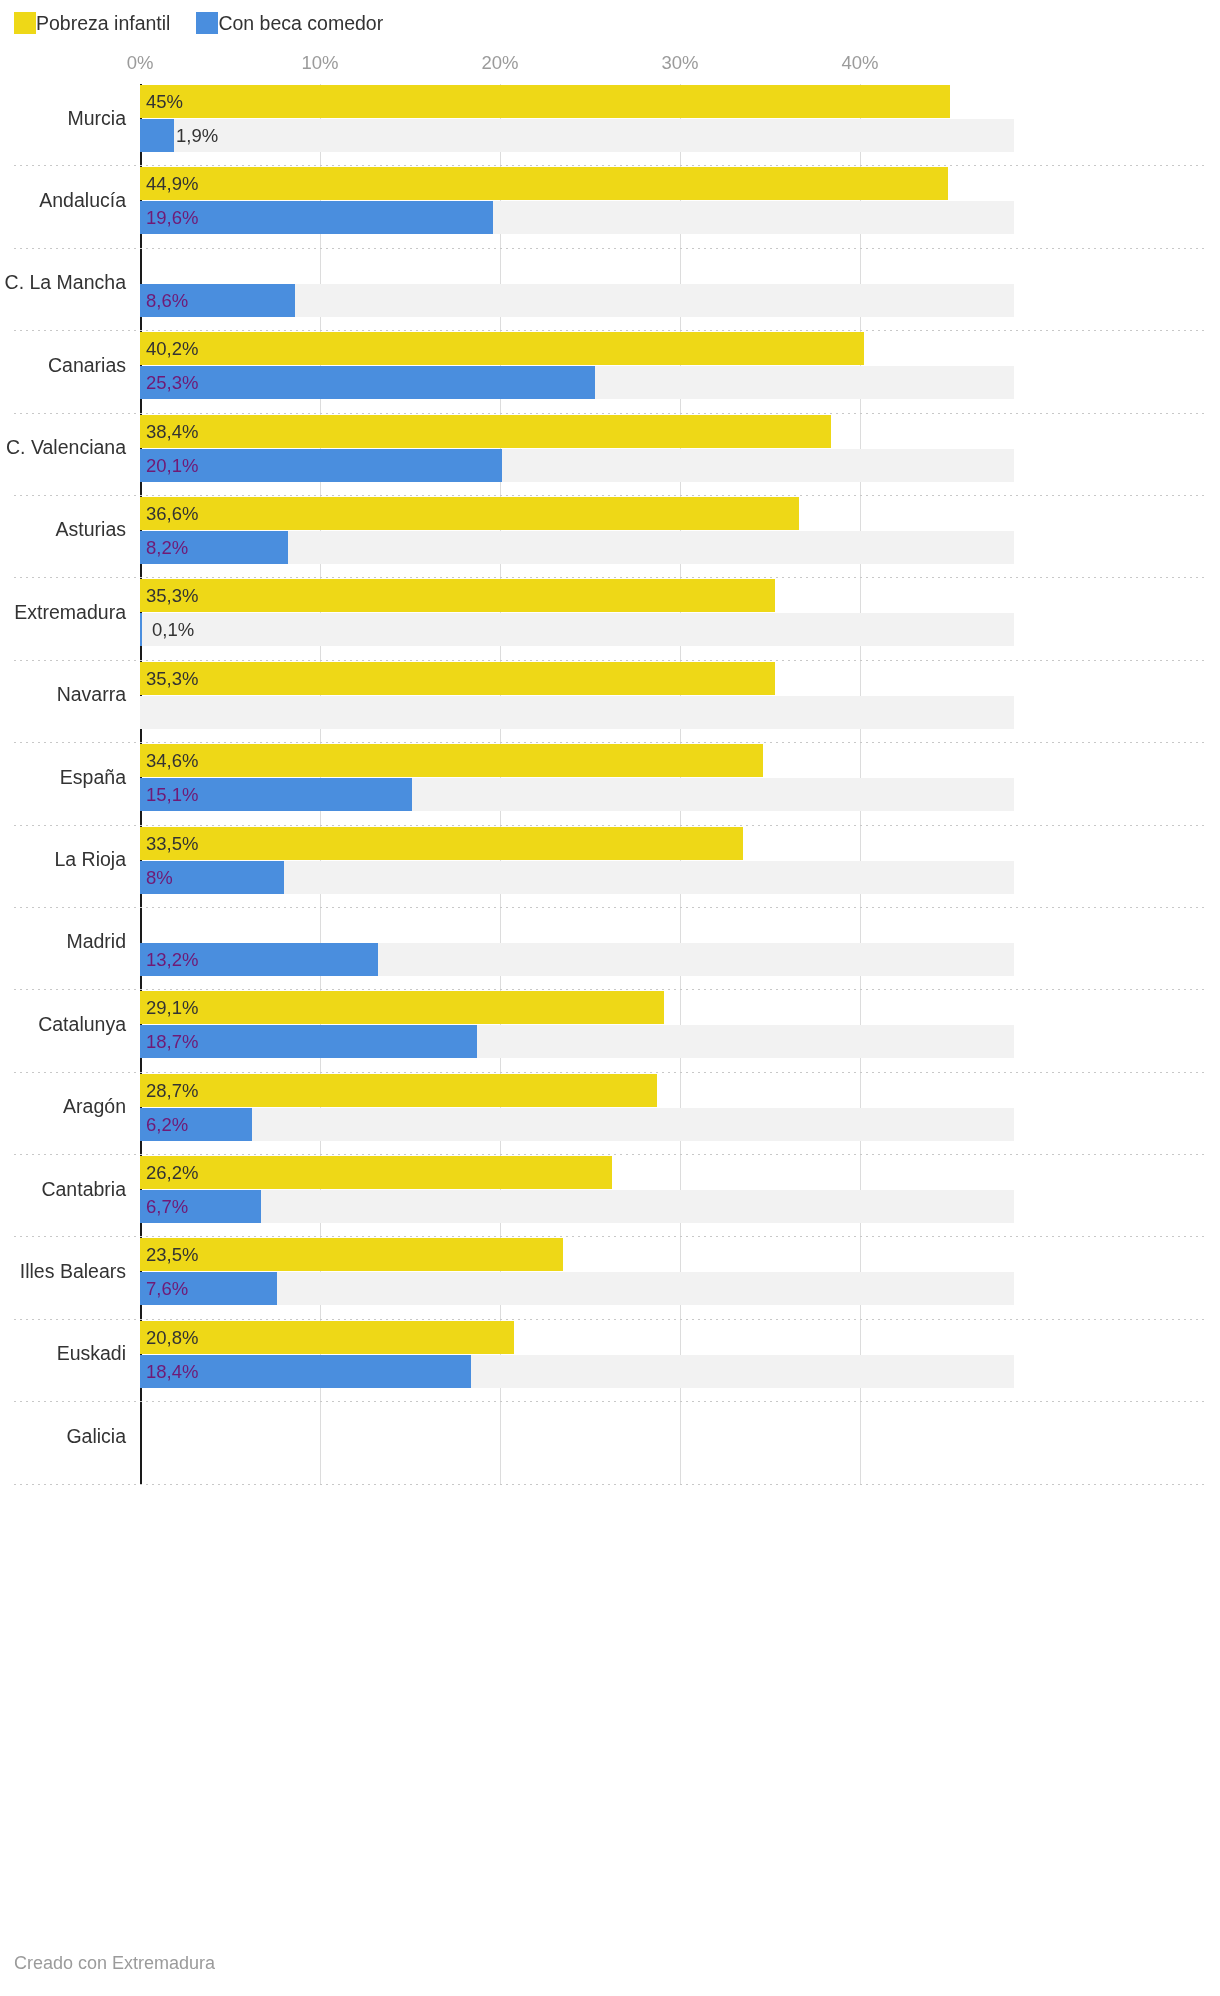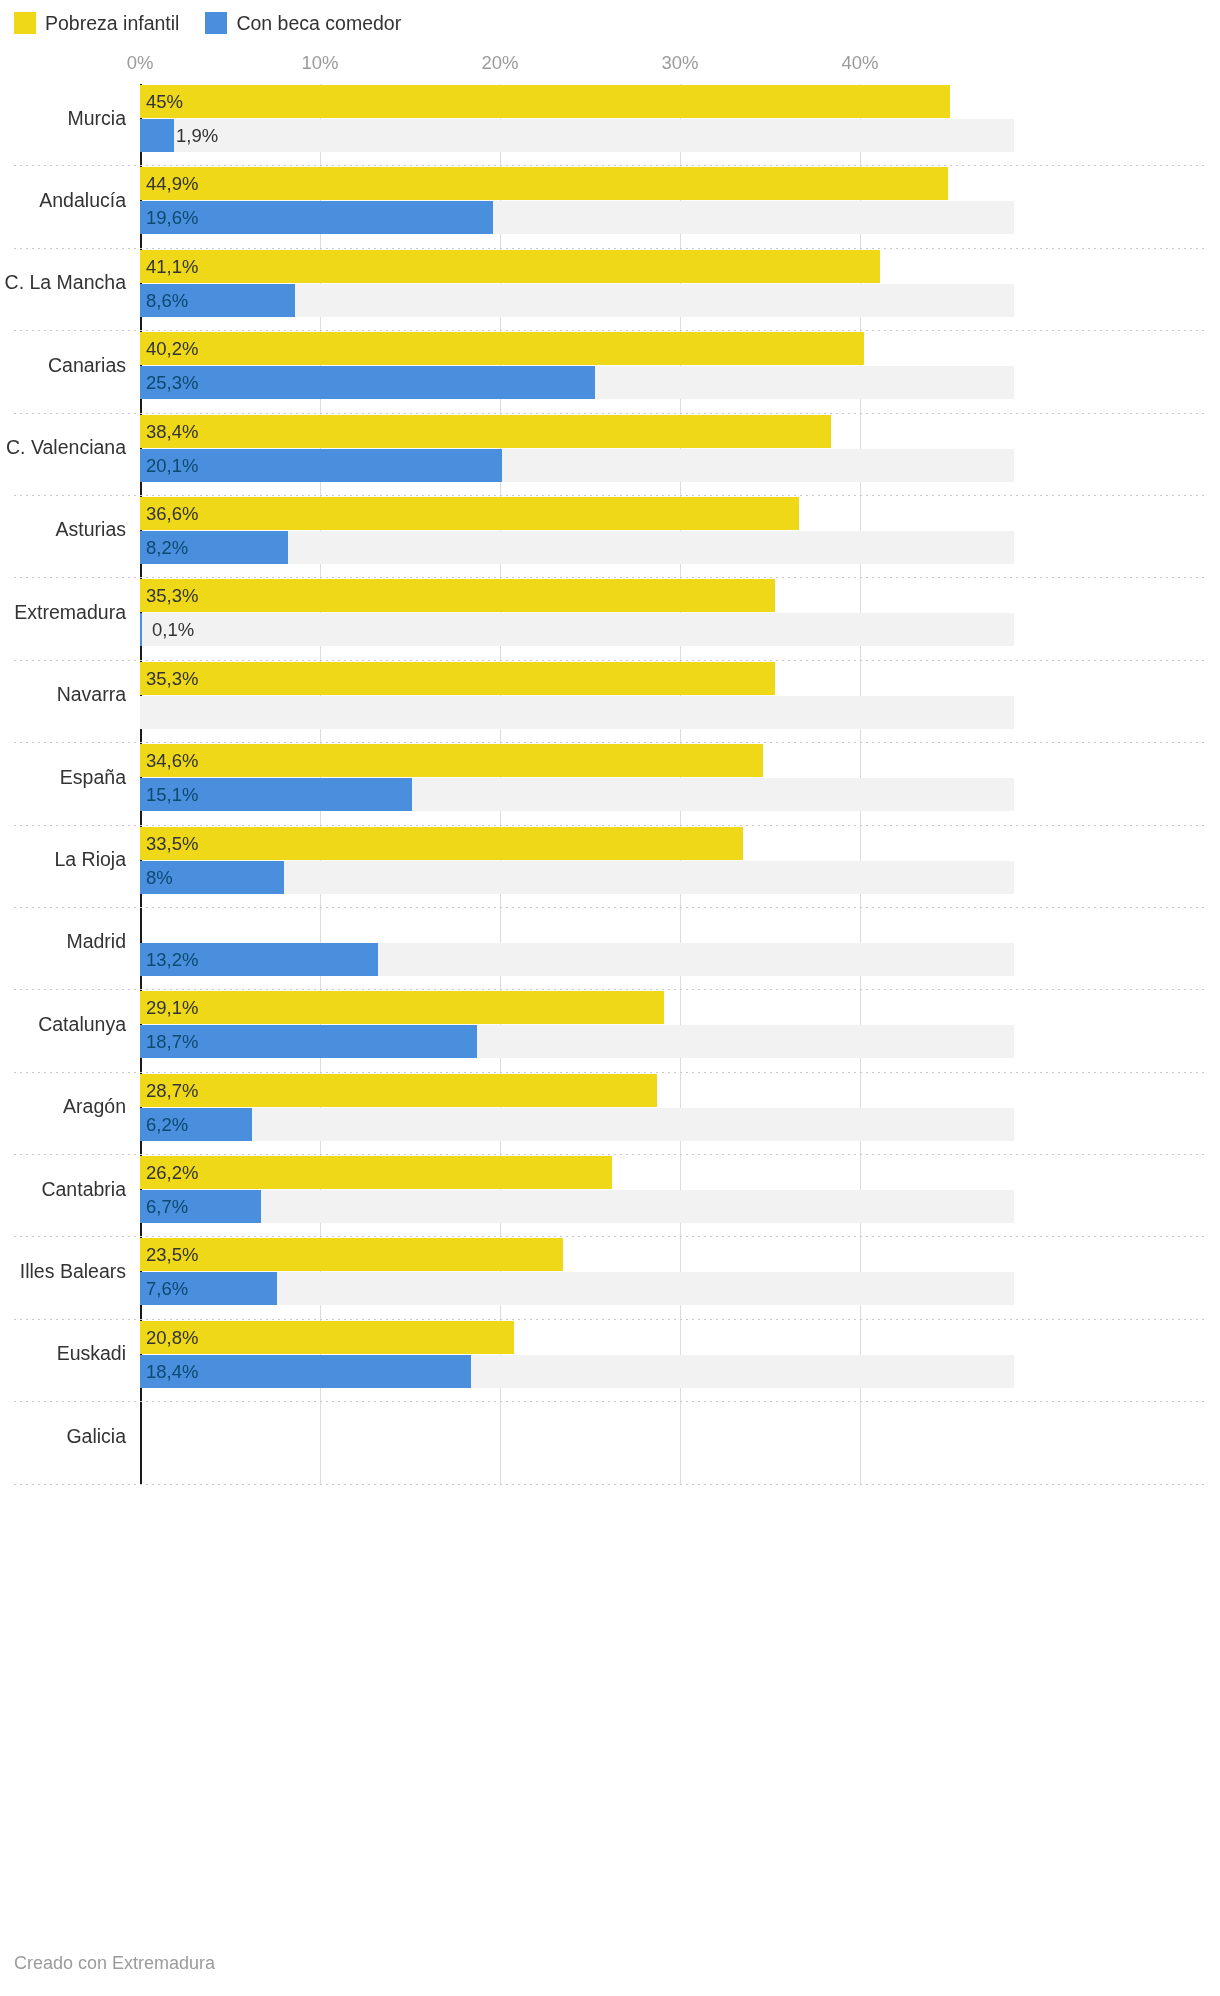--- a/index.html
+++ b/index.html
@@ -28,21 +28,20 @@
     left: 14px;
     top: 10px;
     display: flex;
     align-items: center;
     gap: 26px;
     height: 26px;
   }
   .legend-item {
     display: flex;
     align-items: center;
-    gap: 9px;
   }
   .legend-swatch {
     width: 22px;
     height: 22px;
     display: block;
     flex: none;
   }
   .legend-label {
     font-size: 19.5px;
     color: #333333;
@@ -162,21 +161,21 @@
     position: absolute;
     top: 0;
     height: 33px;
     display: flex;
     align-items: center;
     font-size: 18.5px;
     line-height: 33px;
     white-space: nowrap;
   }
   .bar-value.inside-dark  { left: 6px;  color: #333333; }
-  .bar-value.inside-light { left: 6px;  color: #0c4a6e; }
+  .bar-value.inside-light { left: 6px;  color: #701a75; }
   .bar-value.outside      { color: #333333; }
 
   
   .footer {
     position: absolute;
     left: 14px;
     bottom: 22px;
     font-size: 18px;
     color: #9b9b9b;
     line-height: 22px;
@@ -240,24 +239,20 @@
             <div class="bar-track lower">
               <div class="bar blue" style="width: 352.8px;"></div>
               <div class="bar-value inside-light">19,6%</div>
             </div>
           </div>
           <div class="row-sep"></div>
         </div>
         <div class="row">
           <div class="row-label">C. La Mancha</div>
           <div class="bars">
-            <div class="bar-track upper">
-              <div class="bar yellow" style="width: 739.8px;"></div>
-              <div class="bar-value inside-dark">41,1%</div>
-            </div>
             <div class="bar-track lower">
               <div class="bar blue" style="width: 154.8px;"></div>
               <div class="bar-value inside-light">8,6%</div>
             </div>
           </div>
           <div class="row-sep"></div>
         </div>
         <div class="row">
           <div class="row-label">Canarias</div>
           <div class="bars">

